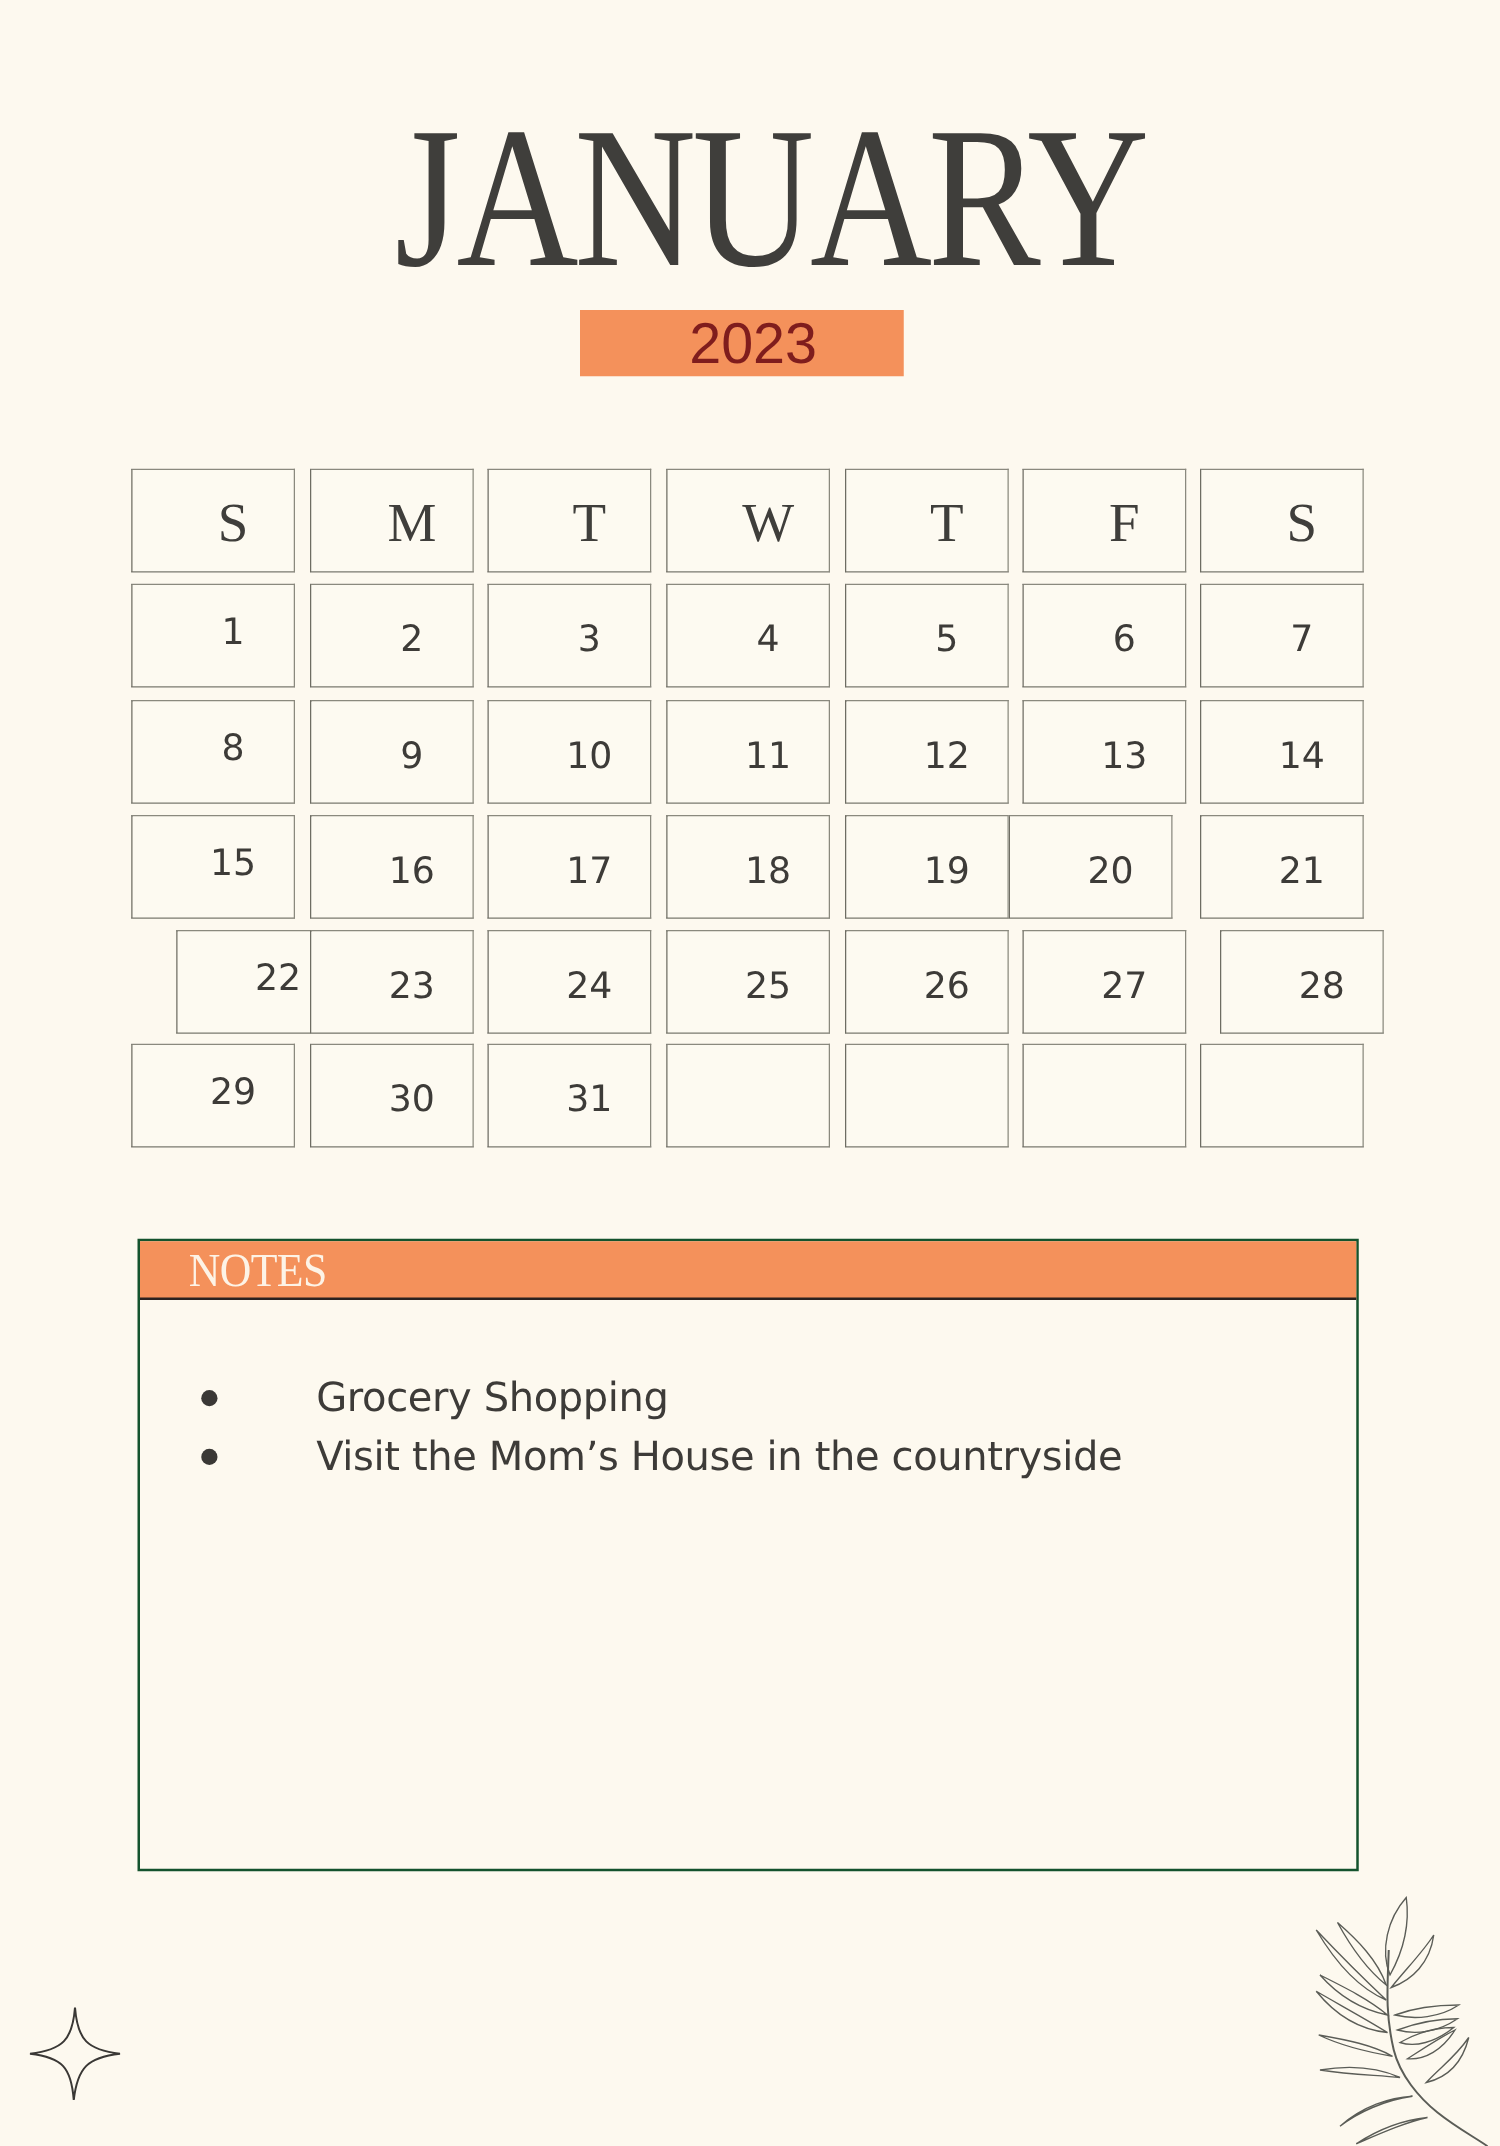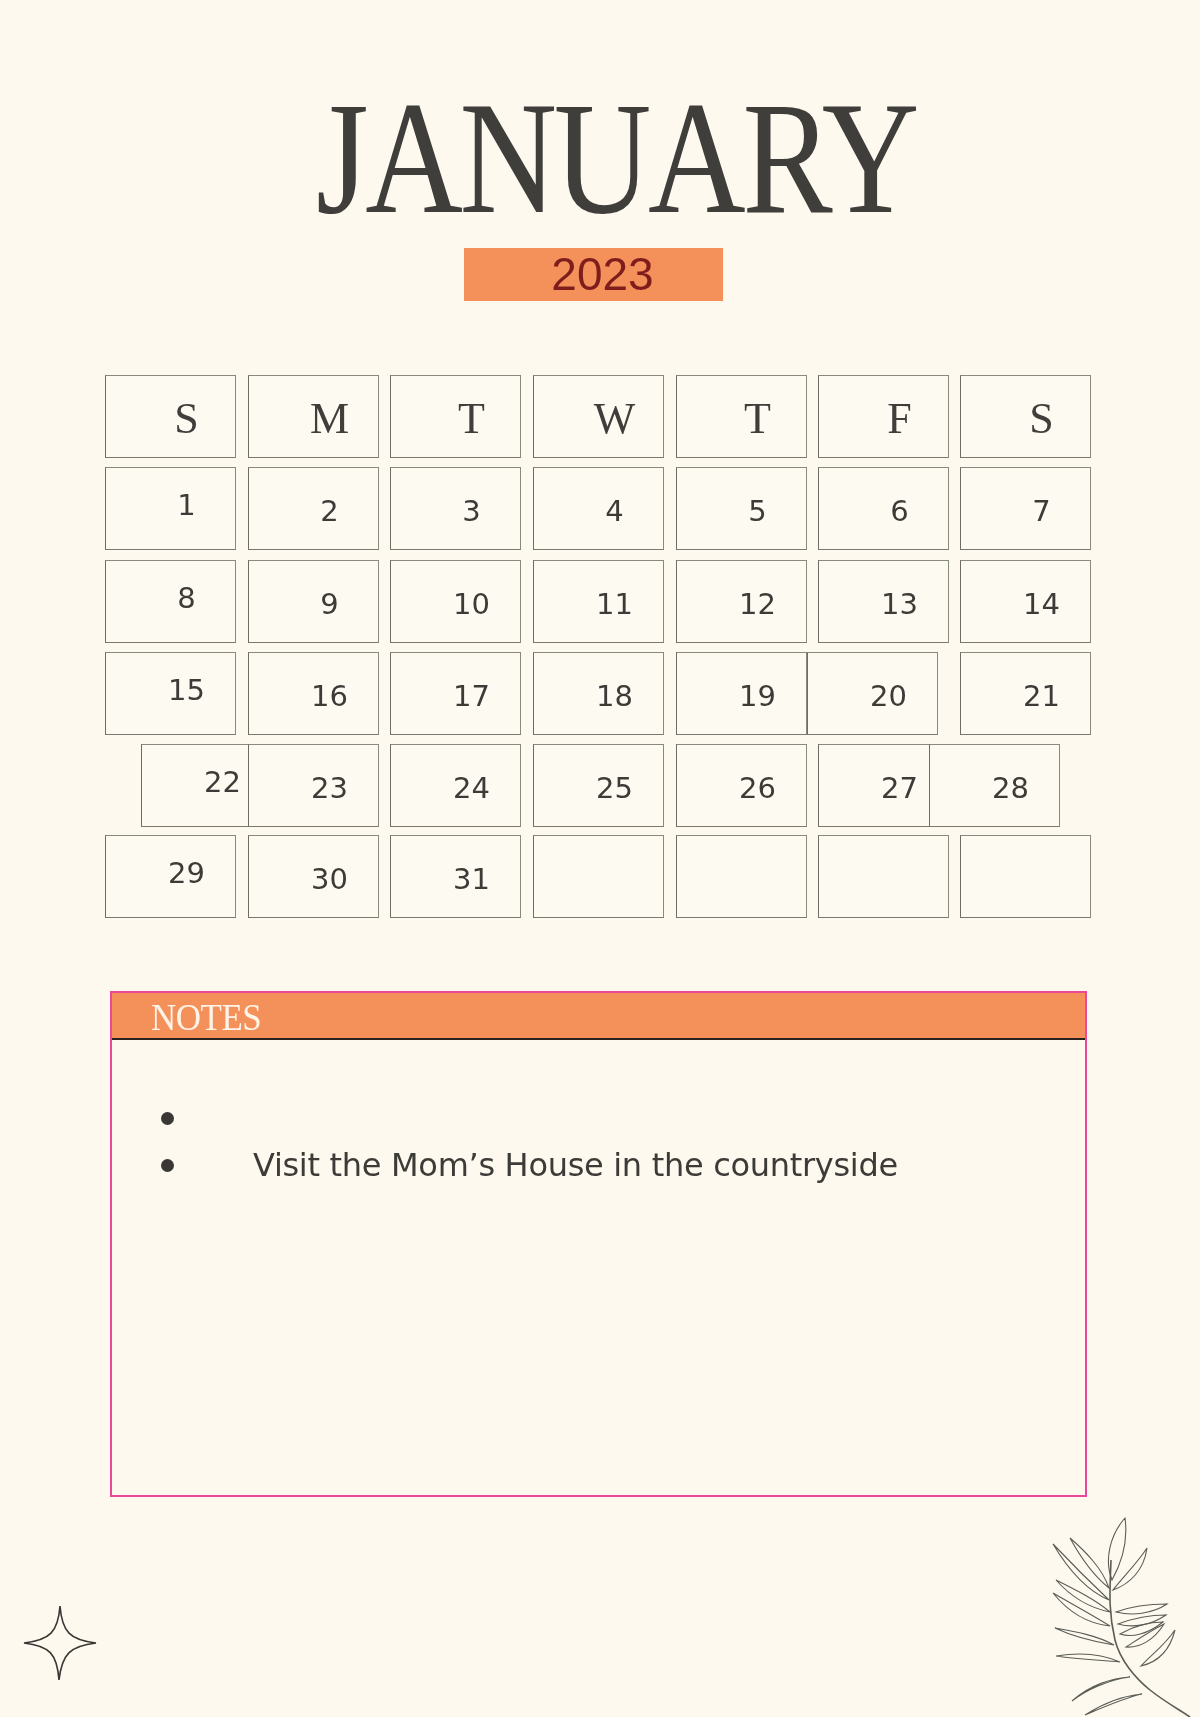--- a/index.html
+++ b/index.html
@@ -66,21 +66,21 @@
     color: #3d3b38;
     top: 2px;
   }
   .cell.day.sun .lbl { top: -4px; }
 
   .notes {
     position: absolute;
     left: 110px; top: 991px;
     width: 977px; height: 506px;
     box-sizing: border-box;
-    border: 2px solid #ec4899;
+    border: 2px solid #14532d;
     background: #fdf9ef;
   }
   .notes-header {
     height: 47px;
     background: #f4915b;
     border-bottom: 2px solid #2a2220;
     box-sizing: border-box;
     position: relative;
   }
   .notes-title {
@@ -233,21 +233,21 @@
       </div>
     <div class="cell day" style="left:533px;top:744px;">
         <span class="lbl">25</span>
       </div>
     <div class="cell day" style="left:676px;top:744px;">
         <span class="lbl">26</span>
       </div>
     <div class="cell day" style="left:818px;top:744px;">
         <span class="lbl">27</span>
       </div>
-    <div class="cell day" style="left:929px;top:744px;">
+    <div class="cell day" style="left:976px;top:744px;">
         <span class="lbl">28</span>
       </div>
 
     <div class="cell day sun" style="left:105px;top:835px;">
         <span class="lbl">29</span>
       </div>
     <div class="cell day" style="left:248px;top:835px;">
         <span class="lbl">30</span>
       </div>
     <div class="cell day" style="left:390px;top:835px;">
@@ -267,20 +267,21 @@
       </div>
   </div>
 
   <div class="notes">
     <div class="notes-header">
       <span class="notes-title">NOTES</span>
     </div>
     <ul class="notes-list">
       <li>
         <span class="bullet"></span>
+        <span class="item-text">Grocery Shopping</span>
       </li>
       <li>
         <span class="bullet"></span>
         <span class="item-text">Visit the Mom’s House in the countryside</span>
       </li>
     </ul>
   </div>
 
   <svg class="sparkle" viewBox="0 0 76 78">
     <path d="M38 2 C40 28 48 36 74 39 C48 42 40 50 37 76 C35 50 28 42 2 39 C28 36 36 28 38 2 Z" fill="none" stroke="#3a3835" stroke-width="1.6"></path>

